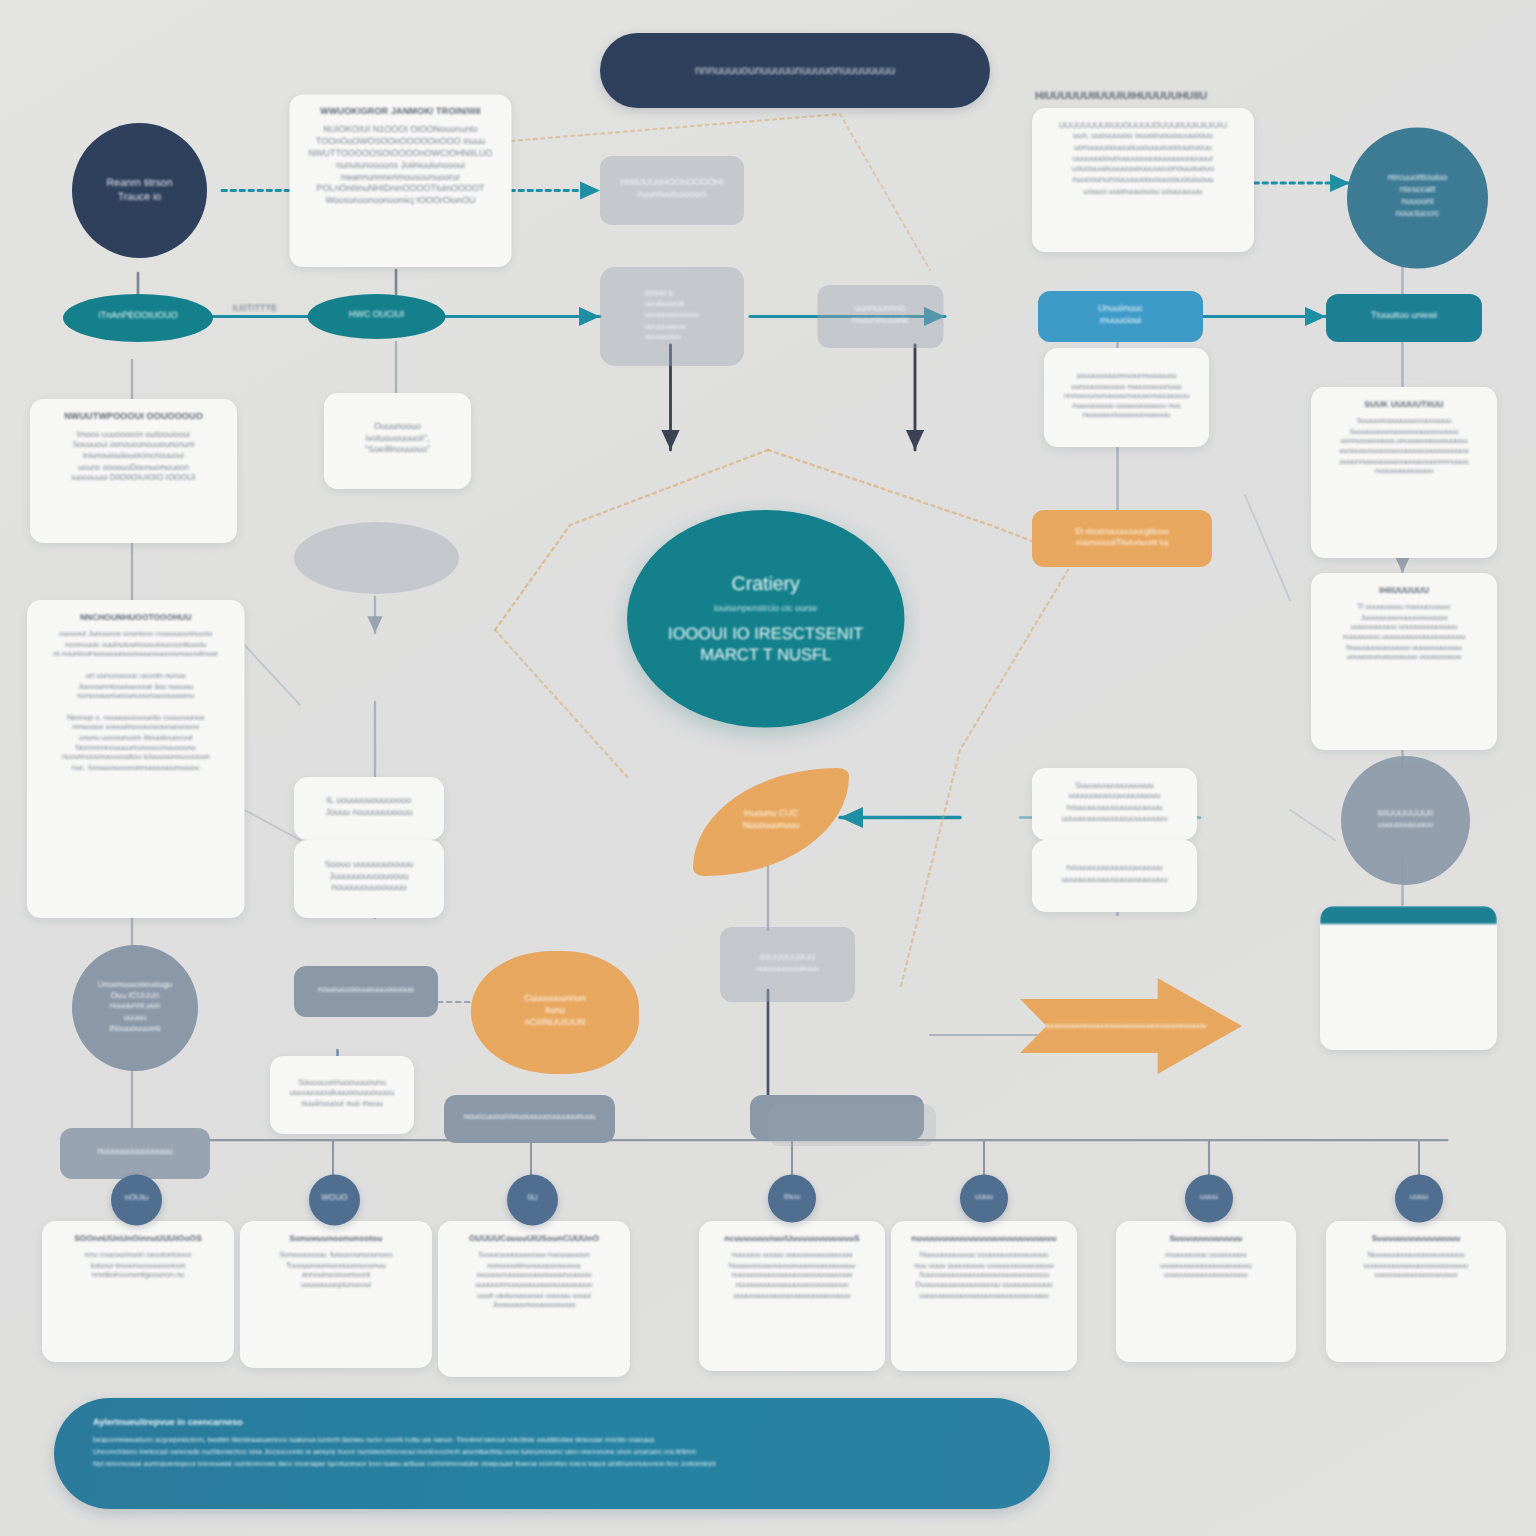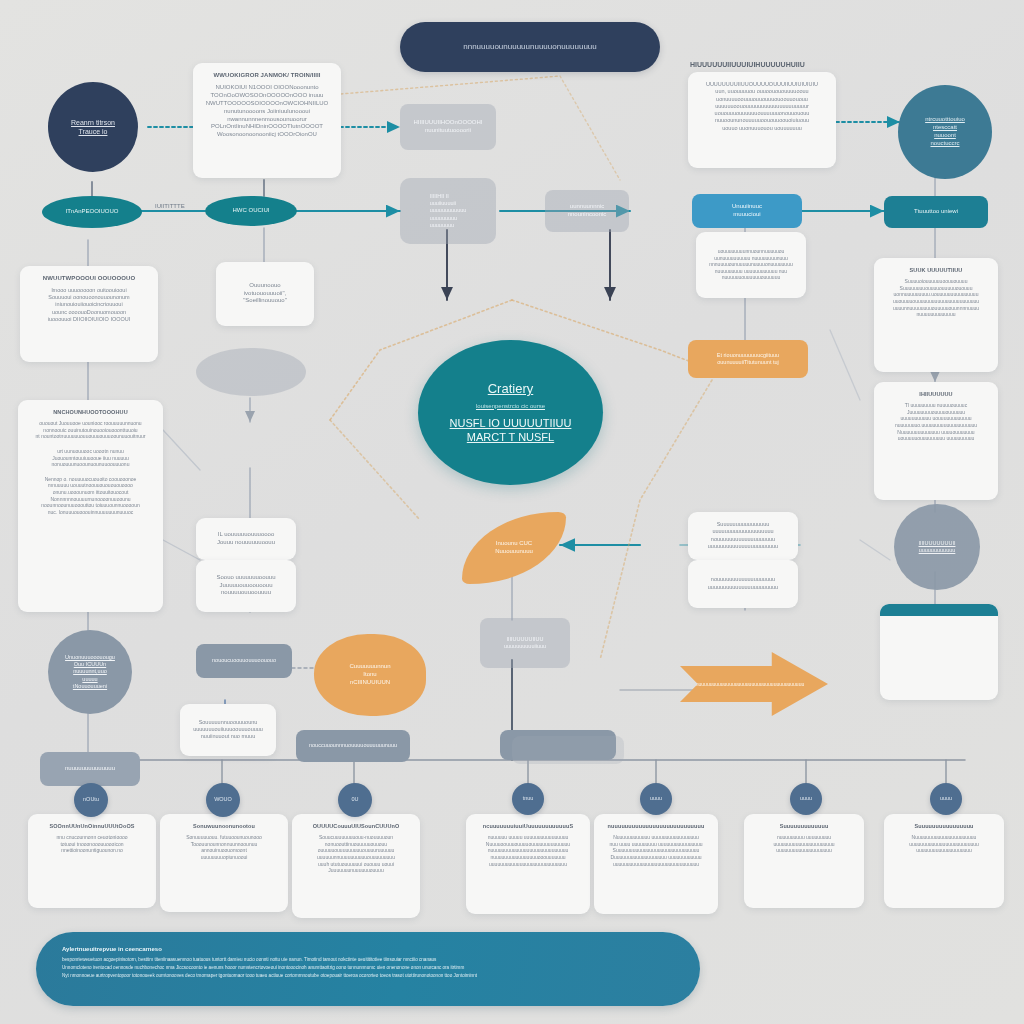--- a/index.html
+++ b/index.html
@@ -39,21 +39,21 @@
   
   .txt {
     filter: blur(.55px);
     -webkit-font-smoothing: none;
     word-break: break-all;
     line-height: 1.32;
   }
 
   
   .circle { border-radius: 50%; display: flex; align-items: center;
-            justify-content: center; text-align: center; text-decoration: underline; }
+            justify-content: center; text-align: center; }
   .ellipse { border-radius: 50%; display: flex; align-items: center;
              justify-content: center; text-align: center; }
   .rrect { border-radius: 8px; display: flex; align-items: center;
            justify-content: center; text-align: center; }
 
   .navy   { background: #2f405d; color: #dfe4ec; }
   .teal   { background: #14808c; color: #e8f5f6; }
   .teal2  { background: #1d7f94; color: #e7f3f6; }
   .steel  { background: #3d7a94; color: #e2eef3; }
   .lblue  { background: #3d9ac7; color: #f0f8fc; }
@@ -373,21 +373,21 @@
   </div>
 
   <div class="node rrect slate" style="left:500px; top:730px; width:116px; height:30px; font-size:5.5px;">
     <span class="txt">&nbsp;</span>
   </div>
 
   <div class="node circle teal" style="left:418px; top:340px; width:185px; height:145px;
        border-radius:50%; flex-direction:column; box-shadow:0 4px 14px rgba(20,110,125,.25);">
     <div class="txt" style="font-size:13px; margin-bottom:5px; color:#eaf7f7;">Cratiery</div>
     <div class="txt" style="font-size:6px; margin-bottom:5px; color:#bfe3e6;">louisenpenstrcio cic ourse</div>
-    <div class="txt" style="font-size:11px; color:#f2fafa;">NUSFL IO UUUUUTIIUU</div>
+    <div class="txt" style="font-size:11px; color:#f2fafa;">IOOOUI IO IRESCTSENIT</div>
     <div class="txt" style="font-size:11px; color:#f2fafa;">MARCT T NUSFL</div>
   </div>
 
   <div class="node leaf" style="left:462px; top:512px; width:104px; height:72px; font-size:6px;">
     <div>
       <div class="txt">Inuounu CUC</div>
       <div class="txt">Nuuouuunuuu</div>
     </div>
   </div>
 

